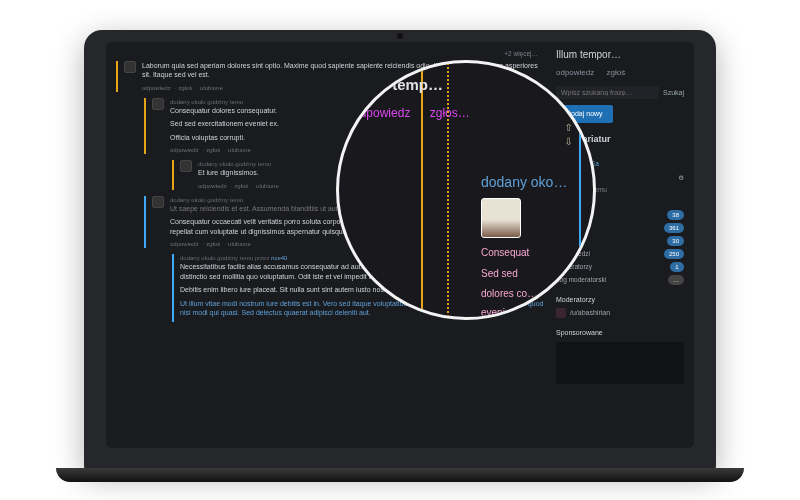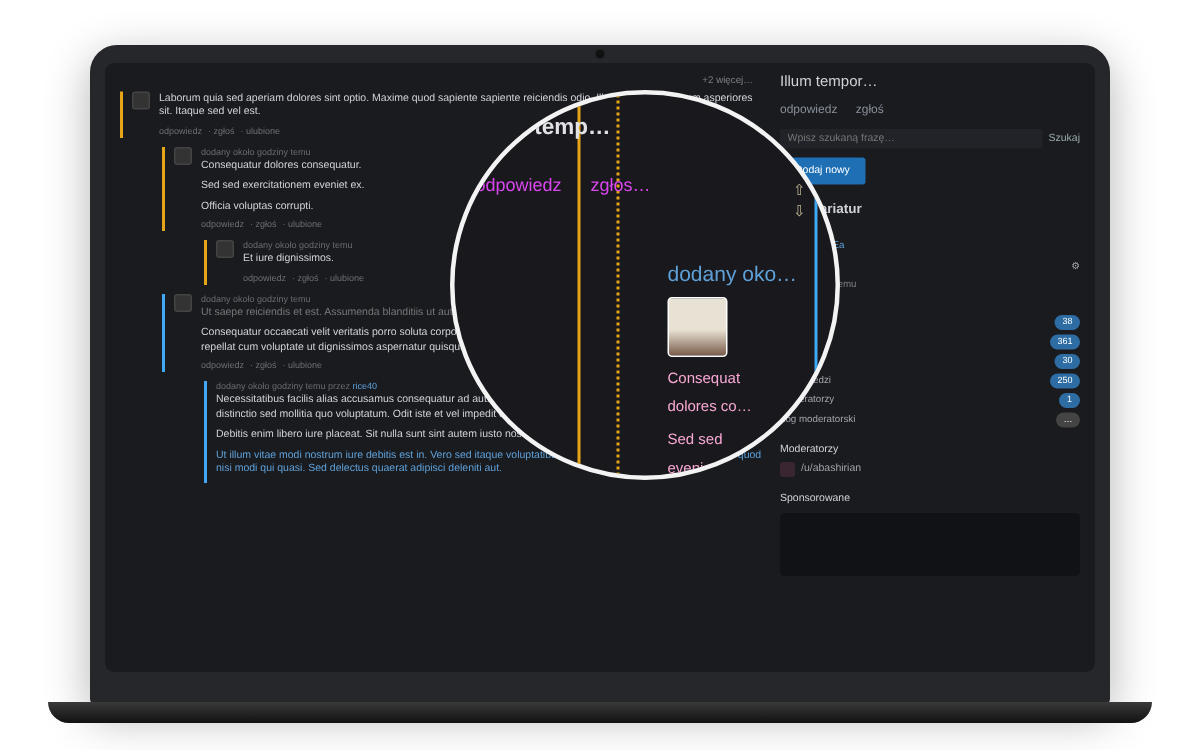--- a/index.html
+++ b/index.html
@@ -1,17 +1,17 @@
 <!DOCTYPE html>
 <html><head>
 <meta charset="utf-8">
 <style>
   *{margin:0;padding:0;box-sizing:border-box;font-family:Arial,sans-serif}
   body{background:#fff;width:800px;height:500px;overflow:hidden;display:flex;align-items:center;justify-content:center}
-  .laptop{width:680px;height:440px;background:#26272b;border-radius:18px 18px 4px 4px;box-shadow:0 8px 30px rgba(0,0,0,.3);position:relative;padding:12px 10px 22px}
+  .laptop{width:632px;height:440px;background:#26272b;border-radius:18px 18px 4px 4px;box-shadow:0 8px 30px rgba(0,0,0,.3);position:relative;padding:12px 22px 22px}
   .laptop::after{content:"";position:absolute;bottom:-12px;left:-28px;right:-28px;height:14px;background:linear-gradient(#3a3a3a,#111);border-radius:0 0 14px 14px}
   .notch{position:absolute;top:3px;left:50%;transform:translateX(-50%);width:6px;height:6px;border-radius:50%;background:#111}
   .screen{background:#1a1b1f;width:100%;height:100%;border-radius:6px;overflow:hidden;position:relative;color:#a0a4ab;font-size:7px;line-height:1.35}
   .content{display:flex;gap:10px;padding:6px 10px}
   .thread{flex:0 0 430px}
   .sidebar{flex:1;min-width:0}
 
   
   .post{display:flex;gap:6px;border-left:2px solid #444;padding-left:6px;margin-bottom:6px}
   .post.orange{border-left-color:#e6a419}
@@ -43,21 +43,21 @@
   .mod .ava{width:10px;height:10px;border-radius:2px;background:#3a2630}
   .sponhead{color:#cfd2d8;font-size:7px;margin:10px 0 4px}
   .sponbox{background:#111215;height:42px;border-radius:3px}
 
   
   .mag{position:absolute;top:18px;left:230px;width:260px;height:260px;border:3px solid #f3f3f3;border-radius:50%;background:#19191d;overflow:hidden;color:#c4c8cf}
   .mag .inner{position:absolute;inset:0;padding:12px 14px;font-size:11px}
   .vlineO{position:absolute;top:0;bottom:0;left:82px;width:2px;background:#e6a419}
   .vlineOd{position:absolute;top:0;bottom:0;left:108px;border-left:2px dotted #e6a419}
   .vlineB{position:absolute;top:0;bottom:0;left:240px;width:2px;background:#3fa9f5}
-  .mag h1{font-size:15px;color:#e0e2e6;font-weight:600;margin-bottom:20px}
+  .mag h1{font-size:15px;color:#e0e2e6;font-weight:600;margin-bottom:10px}
   .mag .tabs{font-size:12px;color:#d946ef;margin-bottom:22px}
   .mag .tabs span{margin-right:16px}
   .magcard{position:absolute;right:0;top:110px;width:112px}
   .magcard .hdr{color:#5ea0d8;font-size:14px;margin-bottom:6px;white-space:nowrap}
   .magcard .img{width:40px;height:40px;border-radius:3px;background:linear-gradient(#e8e2d4 55%,#7a5c4a);margin-bottom:8px;border:1px solid #fff}
   .magcard p{font-size:10px;color:#f9a8d4;margin-bottom:6px}
   .vote{position:absolute;top:58px;right:20px;color:#bdb090;font-size:10px}
 </style>
 </head>
 <body>
@@ -214,22 +214,22 @@
         <h1>Illum temp…</h1>
         <div class="tabs">
           <span>odpowiedz</span>
           <span>zgłos…</span>
         </div>
         <div class="vote">⇧<br>⇩</div>
         <div class="magcard">
           <div class="hdr">dodany oko…</div>
           <div class="img"></div>
           <p>Consequat</p>
+          <p style="margin-top:8px">Sed sed</p>
           <p>dolores co…</p>
-          <p style="margin-top:8px">Sed sed</p>
           <p>eveniet</p>
 
         </div>
       </div>
     </div>
 
   </div>
 </div>
 
 </body></html>

